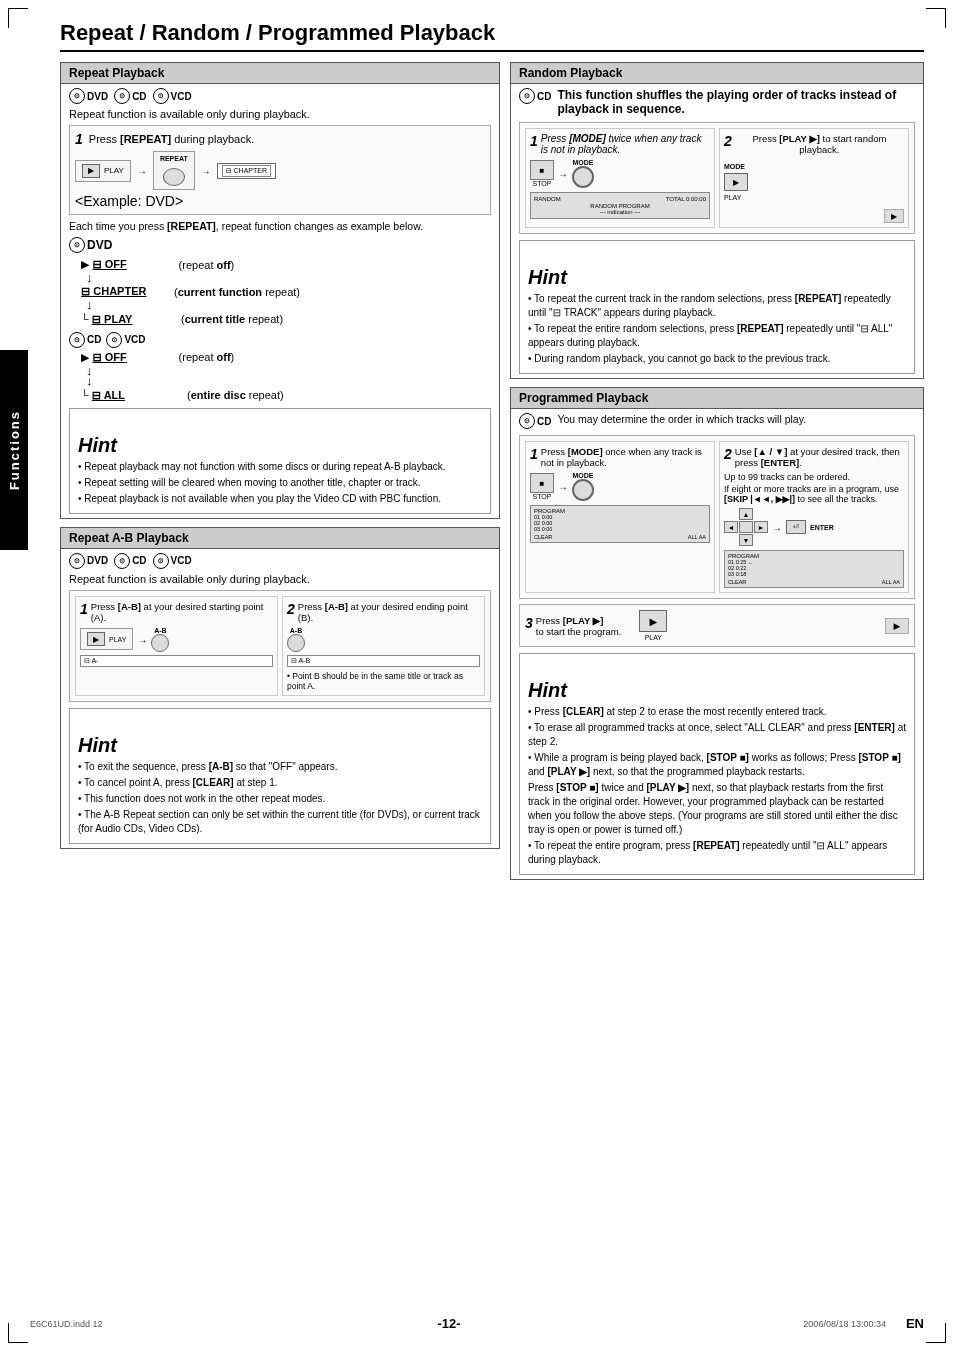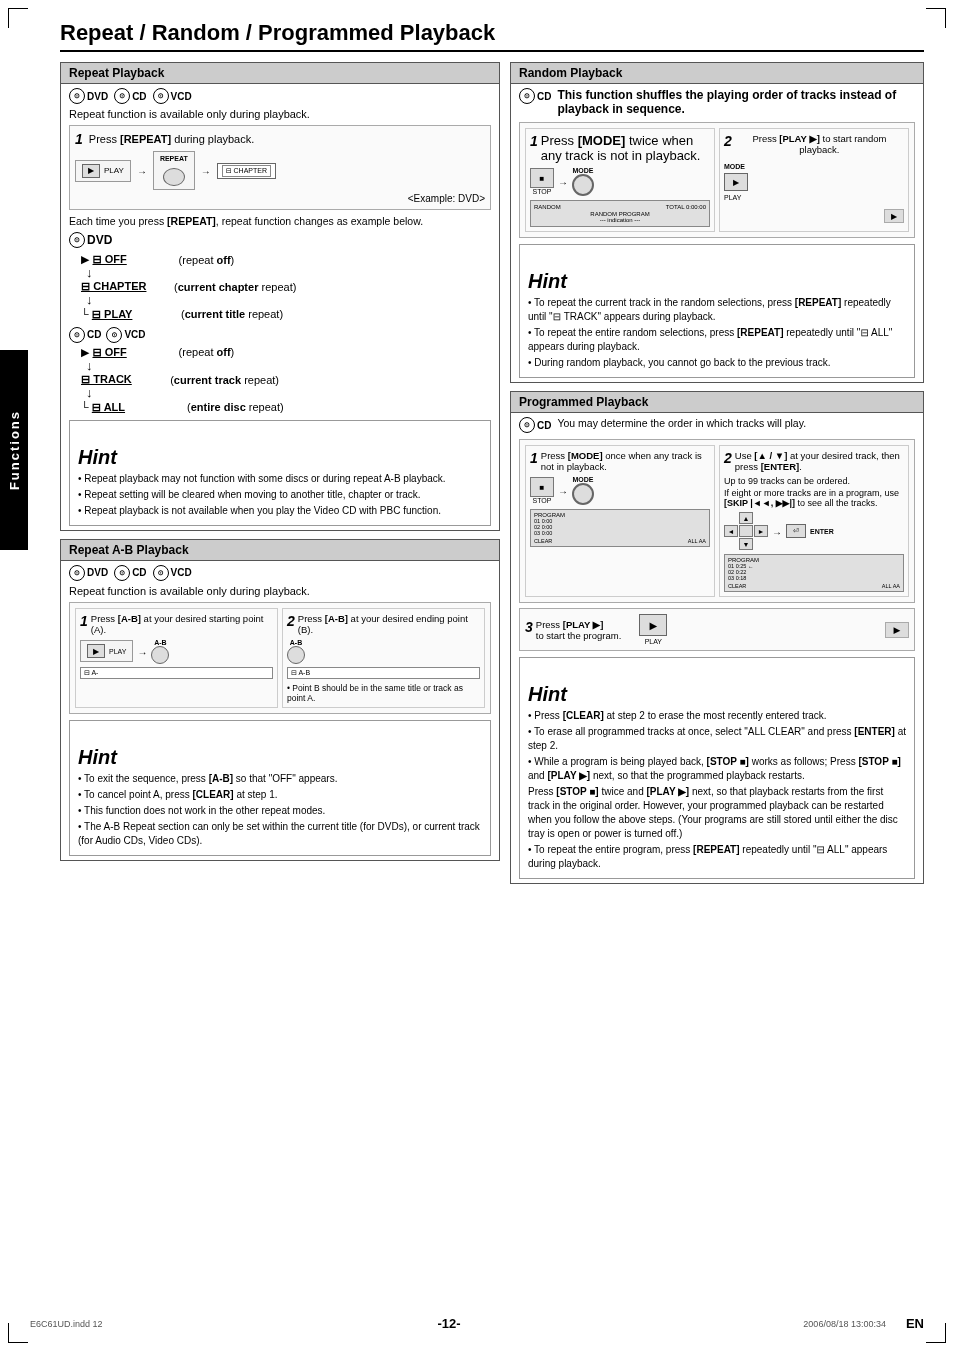--- a/index.html
+++ b/index.html
@@ -296,40 +296,40 @@
               <span style="font-size:10px;">→</span>
               <div class="device-box" style="flex-direction:column;align-items:center;">
                 <span style="font-size:7px;font-weight:bold;">REPEAT</span>
                 <div style="width:22px;height:18px;border-radius:50%;border:1.5px solid #666;background:#ddd;margin-top:2px;"></div>
               </div>
               <span style="font-size:10px;">→</span>
               <div class="chapter-box">
                 <div style="font-size:7px;border:1px solid #888;padding:1px 3px;background:#fff;">⊟ CHAPTER</div>
               </div>
             </div>
-            <div style="text-align:right;font-size:10px;margin-top:3px;">&lt;Example: DVD&gt;</div>
+            <div style="text-align:left;font-size:14px;margin-top:3px;">&lt;Example: DVD&gt;</div>
           </div>
 
           <p style="margin-bottom:5px;font-size:10.5px;">Each time you press <b>[REPEAT]</b>, repeat function changes as example below.</p>
 
           <div style="margin-bottom:6px;">
             <div class="disc-icon" style="margin-bottom:3px;">
               <span class="disc-circle dvd">⊙</span>
               <b style="font-size:12px;">DVD</b>
             </div>
             <div style="margin-left:12px;">
               <div style="display:flex;align-items:center;font-size:11px;margin:2px 0;">
                 <span style="margin-right:3px;">▶</span>
                 <span class="repeat-label"><b>⊟ OFF</b></span>
                 <span>&nbsp;&nbsp;(repeat <b>off</b>)</span>
               </div>
               <div style="margin-left:5px;font-size:13px;line-height:0.8;">↓</div>
               <div style="display:flex;align-items:center;font-size:11px;margin:2px 0;">
                 <span class="repeat-label" style="min-width:90px;"><b>⊟ CHAPTER</b></span>
-                <span>&nbsp;(<b>current chapter</b> repeat)</span>
+                <span>&nbsp;(<b>current function</b> repeat)</span>
               </div>
               <div style="margin-left:5px;font-size:13px;line-height:0.8;">↓</div>
               <div style="display:flex;align-items:center;font-size:11px;margin:2px 0;">
                 <span style="margin-right:3px;">└</span>
                 <span class="repeat-label"><b>⊟ PLAY</b></span>
                 <span>&nbsp;&nbsp;&nbsp;(<b>current title</b> repeat)</span>
               </div>
             </div>
           </div>
 
@@ -344,24 +344,20 @@
                 <b>VCD</b>
               </span>
             </div>
             <div style="margin-left:12px;">
               <div style="display:flex;align-items:center;font-size:11px;margin:2px 0;">
                 <span style="margin-right:3px;">▶</span>
                 <span class="repeat-label"><b>⊟ OFF</b></span>
                 <span>&nbsp;&nbsp;(repeat <b>off</b>)</span>
               </div>
               <div style="margin-left:5px;font-size:13px;line-height:0.8;">↓</div>
-              <div style="display:flex;align-items:center;font-size:11px;margin:2px 0;">
-                <span class="repeat-label"><b>⊟ TRACK</b></span>
-                <span>&nbsp;&nbsp;&nbsp;(<b>current track</b> repeat)</span>
-              </div>
               <div style="margin-left:5px;font-size:13px;line-height:0.8;">↓</div>
               <div style="display:flex;align-items:center;font-size:11px;margin:2px 0;">
                 <span style="margin-right:3px;">└</span>
                 <span class="repeat-label"><b>⊟ ALL</b></span>
                 <span>&nbsp;&nbsp;&nbsp;&nbsp;&nbsp;(<b>entire disc</b> repeat)</span>
               </div>
             </div>
           </div>
 
           <div class="hint-box">
@@ -459,21 +455,21 @@
             </span>
             <p style="font-size:12px;font-weight:bold;">This function shuffles the playing order of tracks instead of playback in sequence.</p>
           </div>
 
           <div style="border:1px solid #aaa;padding:5px;background:#fafafa;margin-bottom:5px;">
             <div style="display:flex;gap:4px;">
 
               <div style="flex:1;border:1px solid #ccc;padding:4px;">
                 <div style="display:flex;align-items:flex-start;gap:3px;margin-bottom:4px;">
                   <span style="font-size:14px;font-weight:bold;font-style:italic;">1</span>
-                  <span style="font-size:13px;">Press <b>[MODE]</b> twice when any track is not in playback.</span>
+                  <span style="font-size:10px;font-style:italic;">Press <b>[MODE]</b> twice when any track is not in playback.</span>
                 </div>
 
                 <div style="display:flex;align-items:center;gap:4px;margin-top:4px;">
                   <div style="display:flex;flex-direction:column;align-items:center;">
                     <div style="border:1px solid #777;background:#ddd;width:24px;height:20px;display:flex;align-items:center;justify-content:center;font-size:8px;">■</div>
                     <span style="font-size:7px;">STOP</span>
                   </div>
                   <span style="font-size:10px;">→</span>
                   <div style="display:flex;flex-direction:column;align-items:center;">
                     <span style="font-size:7px;font-weight:bold;">MODE</span>

